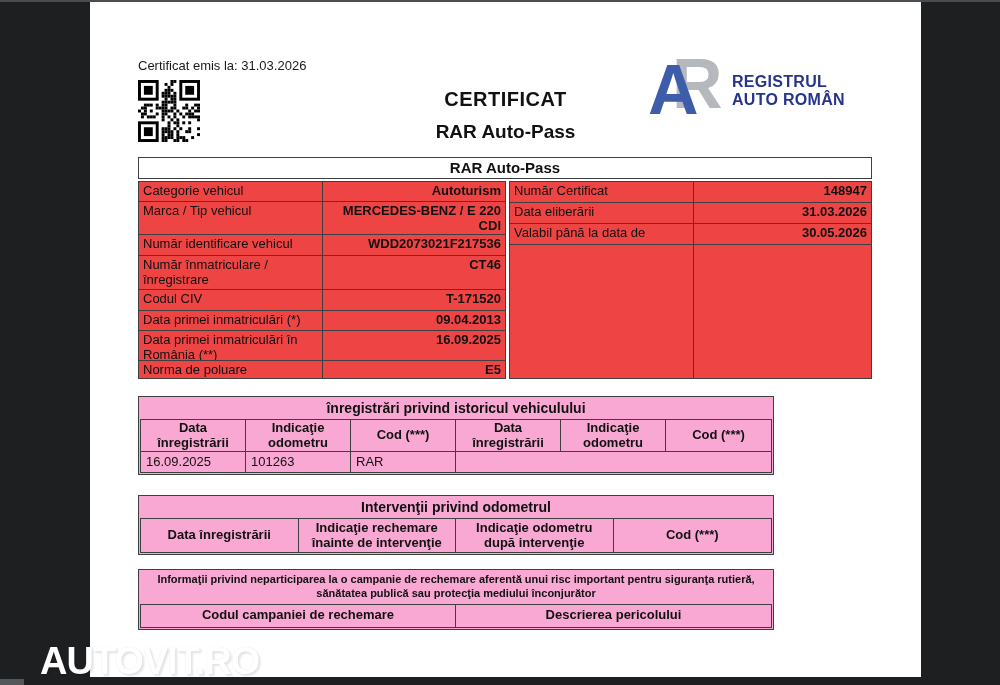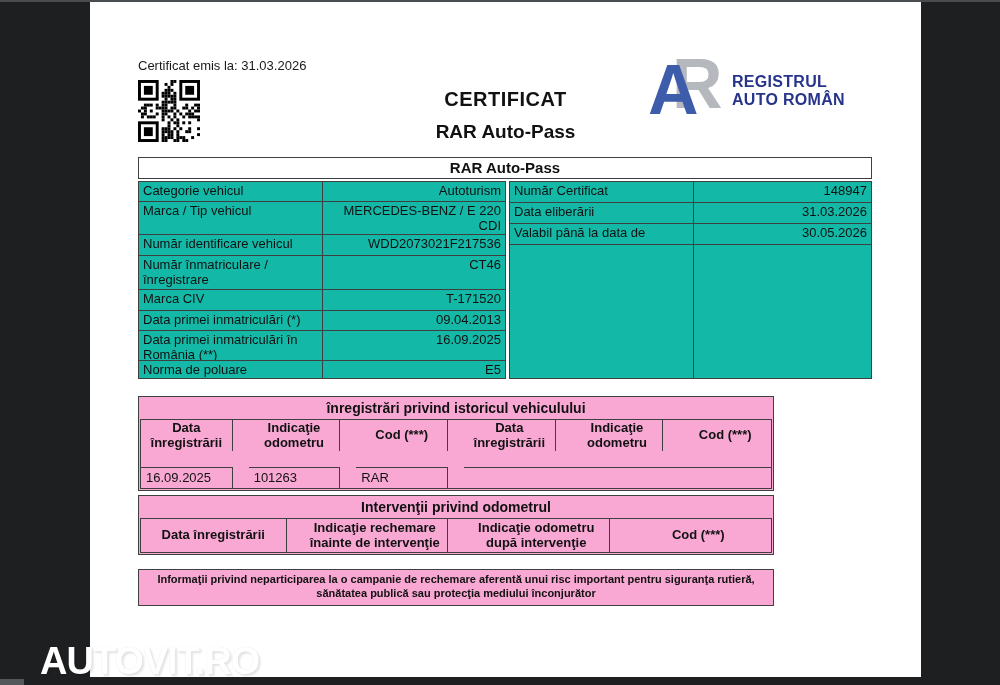--- a/index.html
+++ b/index.html
@@ -37,36 +37,36 @@
   
   .sec1-title{
     left:48px;top:155px;width:734px;height:22px;
     border:1px solid var(--bc);
     font-weight:bold;font-size:15px;text-align:center;line-height:20px;
     background:#fff;
   }
   .kv-wrap{left:48px;top:179px;width:734px;height:198px;display:flex;gap:3px;}
   .kv{
     display:grid;grid-template-columns:184px 1fr;
-    border:1px solid var(--bc);background:#14b8a6;height:198px;overflow:hidden;
+    border:1px solid var(--bc);background:#ef4444;height:198px;overflow:hidden;
   }
   .kv-left{width:368px;grid-template-rows:19px 33px 21px 34px 21px 20px 30px 1fr;}
   .kv-right{width:363px;grid-template-rows:20px 21px 21px 1fr;}
   .kv>div{padding:1px 4px;font-size:13px;line-height:1.16;overflow:hidden;}
   .kv>div:nth-child(odd){border-right:1px solid var(--bc);}
   .kv>div:nth-child(n+3){border-top:1px solid var(--bc);}
-  .kv .val{font-weight:normal;text-align:right;}
+  .kv .val{font-weight:bold;text-align:right;}
 
   
   .secbox{
     border:1px solid var(--bc);background:#f9a8d4;padding:1px;
     width:636px;left:48px;
   }
   .sec-title{font-weight:bold;font-size:14px;text-align:center;padding:2px 4px 3px;}
-  .inner{border:1px solid var(--bc);display:grid;gap:16px;}
+  .inner{border:1px solid var(--bc);display:grid;}
   .inner>div{
     display:flex;align-items:center;justify-content:center;text-align:center;
     font-size:13px;line-height:1.15;padding:1px 3px;overflow:hidden;
   }
   .inner .h{font-weight:bold;}
   .c-r{border-right:1px solid var(--bc);}
   .c-t{border-top:1px solid var(--bc);}
   .cell-left{justify-content:flex-start !important;text-align:left !important;padding-left:5px !important;}
 
   .sec2{top:394px;}
@@ -251,21 +251,21 @@
   <div class="abs kv-wrap">
     <div class="kv kv-left">
       <div class="lbl">Categorie vehicul</div>
       <div class="val">Autoturism</div>
       <div class="lbl">Marca / Tip vehicul</div>
       <div class="val">MERCEDES-BENZ / E 220 CDI</div>
       <div class="lbl">Număr identificare vehicul</div>
       <div class="val">WDD2073021F217536</div>
       <div class="lbl">Număr înmatriculare / înregistrare</div>
       <div class="val">CT46</div>
-      <div class="lbl">Marca CIV</div>
+      <div class="lbl">Codul CIV</div>
       <div class="val">T-171520</div>
       <div class="lbl">Data primei inmatriculări (*)</div>
       <div class="val">09.04.2013</div>
       <div class="lbl">Data primei inmatriculări în România (**)</div>
       <div class="val">16.09.2025</div>
       <div class="lbl">Norma de poluare</div>
       <div class="val">E5</div>
     </div>
     <div class="kv kv-right">
       <div class="lbl">Număr Certificat</div>
@@ -300,18 +300,22 @@
     <div class="inner odo">
       <div class="h c-r">Data înregistrării</div>
       <div class="h c-r">Indicaţie rechemare înainte de intervenţie</div>
       <div class="h c-r">Indicaţie odometru după intervenţie</div>
       <div class="h">Cod (***)</div>
     </div>
   </div>
 
   <div class="abs secbox sec4">
     <div class="sec-title">Informaţii privind neparticiparea la o campanie de rechemare aferentă unui risc important pentru siguranţa rutieră, sănătatea publică sau protecţia mediului înconjurător</div>
+    <div class="inner recall">
+      <div class="h c-r">Codul campaniei de rechemare</div>
+      <div class="h">Descrierea pericolului</div>
+    </div>
   </div>
 
 </div>
 
 <div class="watermark">AUTOVIT.RO</div>
 <div class="corner-chip"></div>
 
 </body></html>

